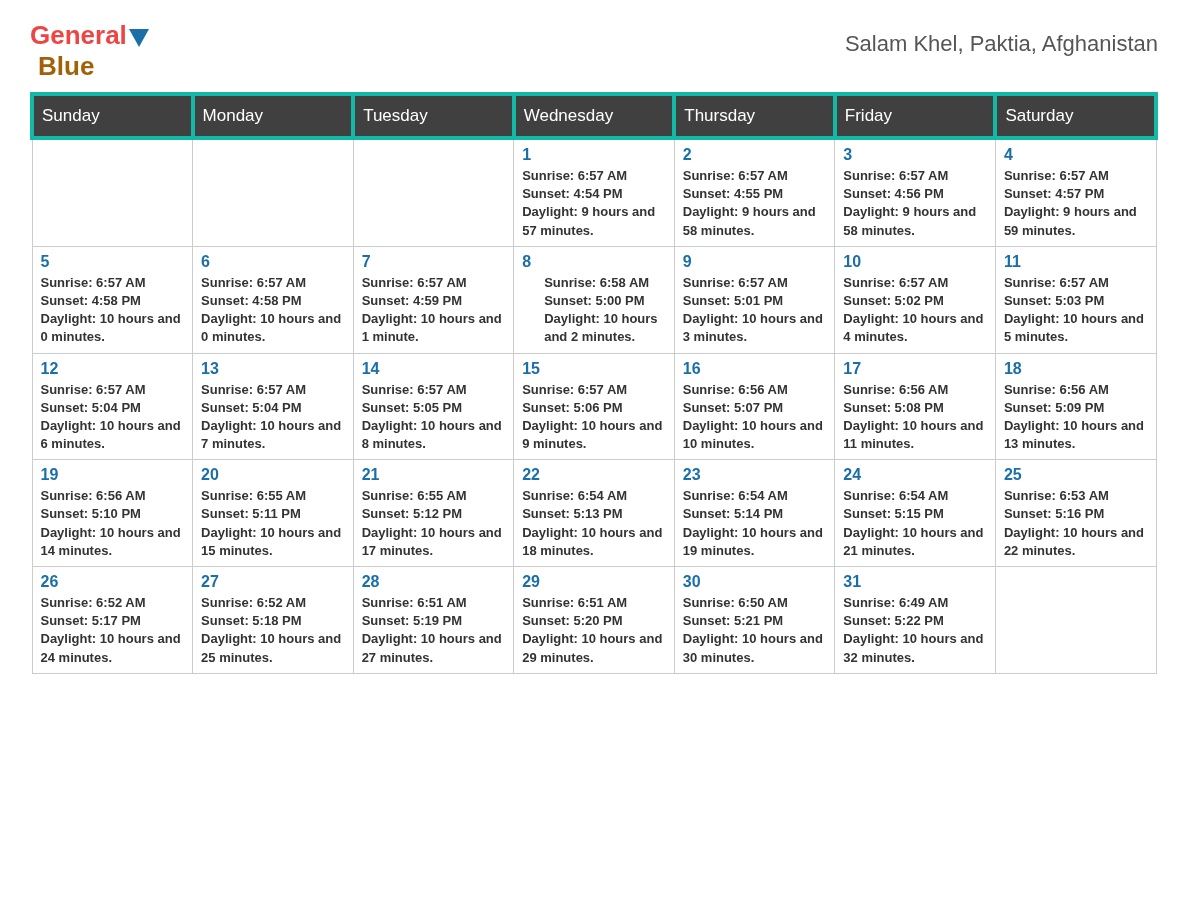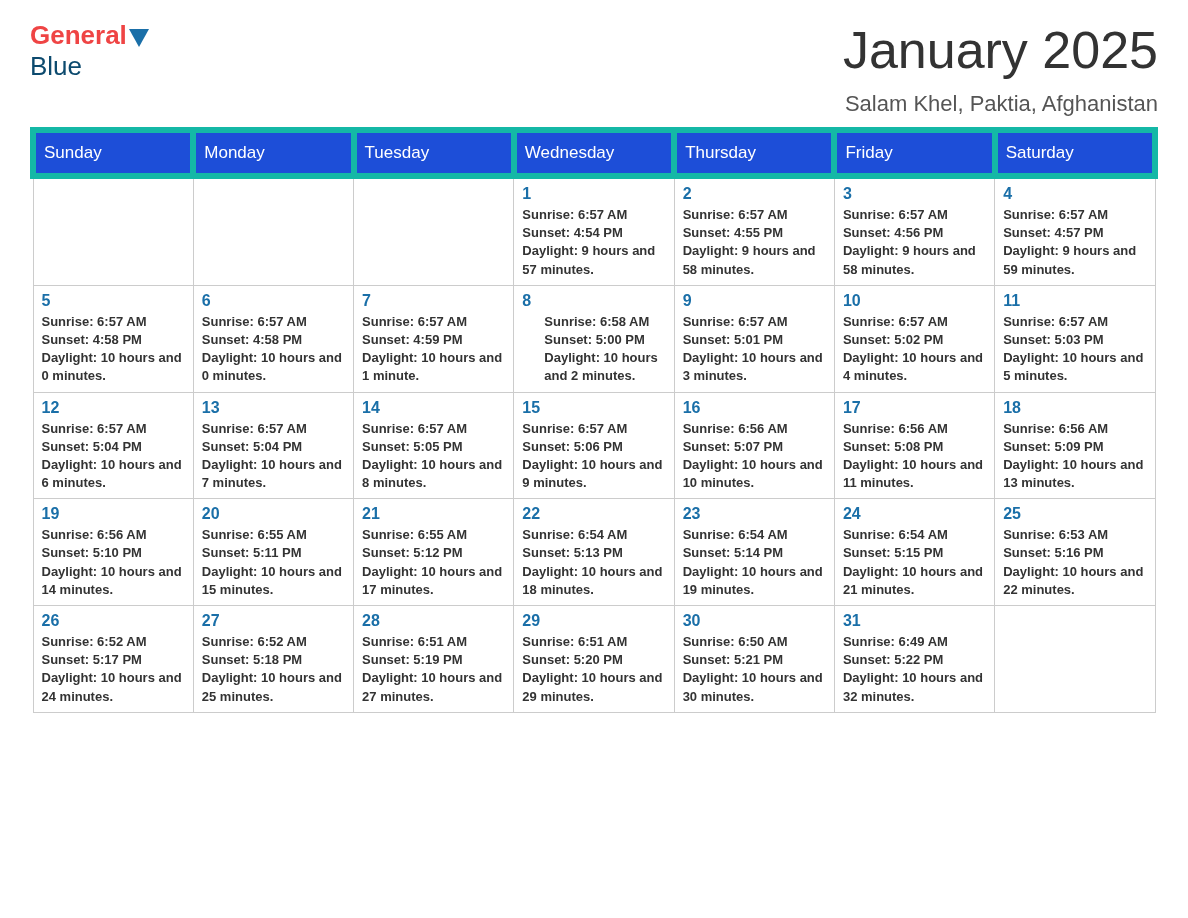--- a/index.html
+++ b/index.html
@@ -29,22 +29,23 @@
       font-size: 26px;
       font-weight: bold;
       color: #ef4444;
     }
     .logo-blue-part {
       display: flex;
       align-items: center;
     }
     .logo-blue-text {
       font-size: 26px;
-      font-weight: normal;
-      color: #0c4a6e;
+      font-weight: bold;
+      color: #a16207;
+      margin-left: 8px;
     }
     .logo-triangle {
       width: 0;
       height: 0;
       border-left: 10px solid transparent;
       border-right: 10px solid transparent;
       border-top: 18px solid #1a6fa8;
       margin-left: 2px;
       margin-top: 4px;
     }
@@ -60,27 +61,27 @@
       font-size: 22px;
       color: #555;
       margin-top: 11px;
     }
     .calendar {
       width: 100%;
       border-collapse: collapse;
       margin-top: 10px;
     }
     .calendar th {
-      background-color: #1d4ed8;
+      background-color: #404040;
       color: #fff;
       padding: 10px 8px;
       font-size: 17px;
       font-weight: normal;
       text-align: left;
-      border: 6px solid #14b8a6;
+      border: 4px solid #14b8a6;
     }
     .calendar td {
       vertical-align: top;
       padding: 6px 8px;
       border: 1px solid #ccc;
       width: 14.28%;
       min-height: 100px;
       font-size: 13px;
       color: #333;
     }
@@ -108,21 +109,20 @@
   <div class="logo">
     <div class="logo-text">
       <span class="logo-general">General</span>
       <div class="logo-blue-part">
         <div class="logo-triangle"></div>
       </div>
     </div>
     <span class="logo-blue-text">Blue</span>
   </div>
   <div class="title-section">
-    <div class="month-title">January 2025</div>
     <div class="location-title">Salam Khel, Paktia, Afghanistan</div>
   </div>
 </div>
 
 <table class="calendar">
   <thead>
     <tr>
     <th>Sunday</th>
         <th>Monday</th>
         <th>Tuesday</th>

